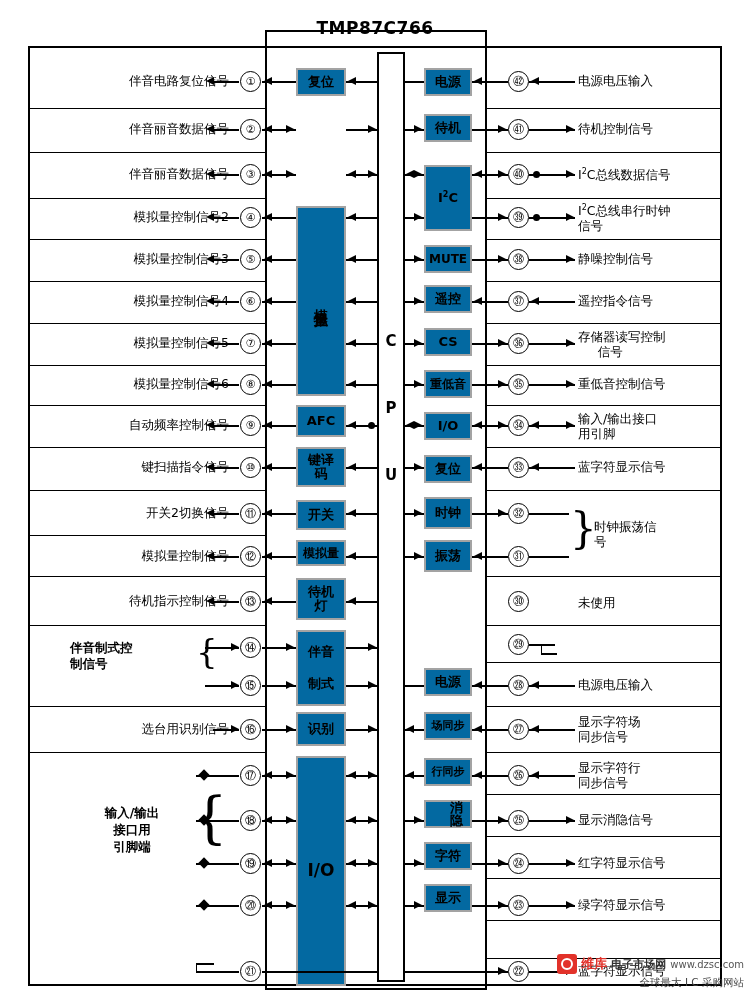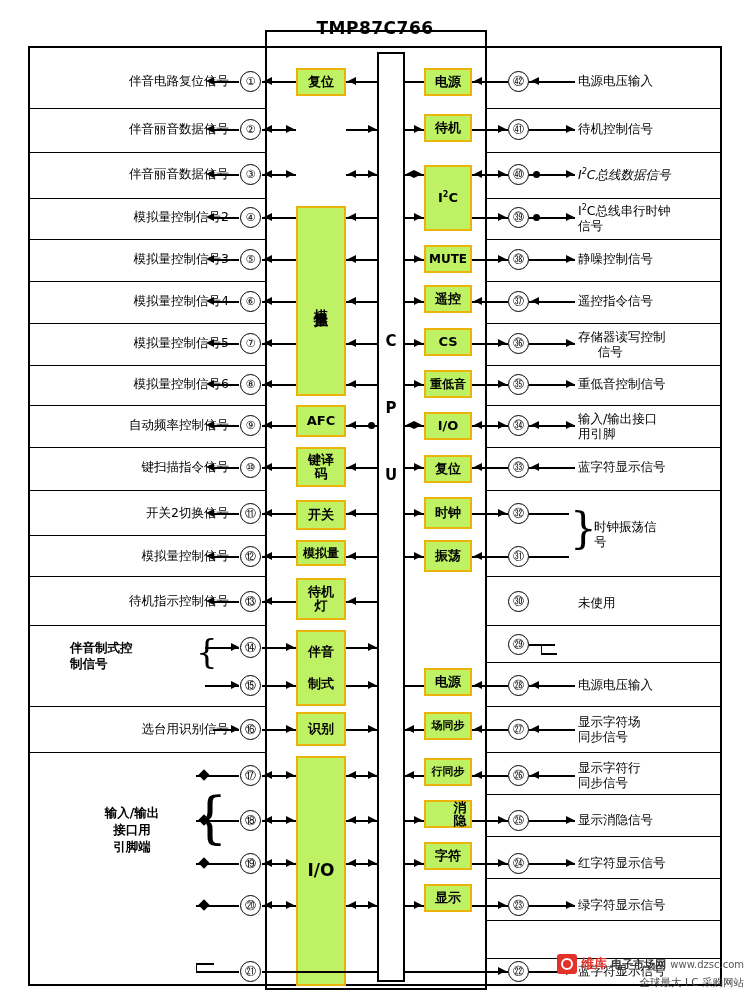--- a/index.html
+++ b/index.html
@@ -28,22 +28,22 @@
     position:absolute;left:377px;top:52px;width:28px;height:930px;
     border:2px solid #000;box-sizing:border-box;background:#fff;
     display:flex;flex-direction:column;align-items:center;
   }
   .cpubar span{
     font-size:15px;font-weight:bold;color:#000;line-height:1;
   }
 
   
   .fb{
-    position:absolute;border:2px solid #eab308;box-sizing:border-box;background:#bef264;
-    display:flex;align-items:center;justify-content:center;text-align:center;
+    position:absolute;border:2px solid #a3a3a3;box-sizing:border-box;background:#0369a1;
+    display:flex;align-items:center;justify-content:center;text-align:left;
     font-size:13px;font-weight:bold;color:#000;line-height:1.02;
   }
   .fb .vert{
     writing-mode:vertical-rl;text-orientation:upright;letter-spacing:2px;font-size:14px;
   }
 
   
   .pin{
     position:absolute;width:21px;height:21px;border:1.6px solid #000;border-radius:50%;
     box-sizing:border-box;display:flex;align-items:center;justify-content:center;
@@ -274,21 +274,21 @@
 
   <div class="lbl" style="left:72px;top:805px;width:120px;text-align:center;font-weight:bold;line-height:1.35;">
     <div>输入/输出</div>
     <div>接口用</div>
     <div>引脚端</div>
   </div>
   <div class="brace big" style="left:192px;top:790px;">{</div>
 
   <div class="lbl r" style="left:578px;top:74px;width:150px;">电源电压输入</div>
   <div class="lbl r" style="left:578px;top:122px;width:150px;">待机控制信号</div>
-  <div class="lbl r" style="left:578px;top:167px;width:160px;font-style:italic;">I<span class="sup">2</span>C总线数据信号</div>
+  <div class="lbl r" style="left:578px;top:167px;width:160px;">I<span class="sup">2</span>C总线数据信号</div>
   <div class="lbl r" style="left:578px;top:203px;width:160px;line-height:1.2;">I<span class="sup">2</span>C总线串行时钟<br>信号</div>
   <div class="lbl r" style="left:578px;top:252px;width:150px;">静噪控制信号</div>
   <div class="lbl r" style="left:578px;top:294px;width:150px;">遥控指令信号</div>
   <div class="lbl r" style="left:578px;top:329px;width:150px;line-height:1.2;">存储器读写控制<br>&nbsp;&nbsp;&nbsp;&nbsp;&nbsp;信号</div>
   <div class="lbl r" style="left:578px;top:377px;width:150px;">重低音控制信号</div>
   <div class="lbl r" style="left:578px;top:411px;width:150px;line-height:1.2;">输入/输出接口<br>用引脚</div>
   <div class="lbl r" style="left:578px;top:460px;width:150px;">蓝字符显示信号</div>
   <div class="lbl r" style="left:594px;top:519px;width:140px;line-height:1.2;">时钟振荡信<br>号</div>
   <div class="brace" style="left:570px;top:508px;">}</div>
   <div class="lbl r" style="left:578px;top:596px;width:150px;">未使用</div>

